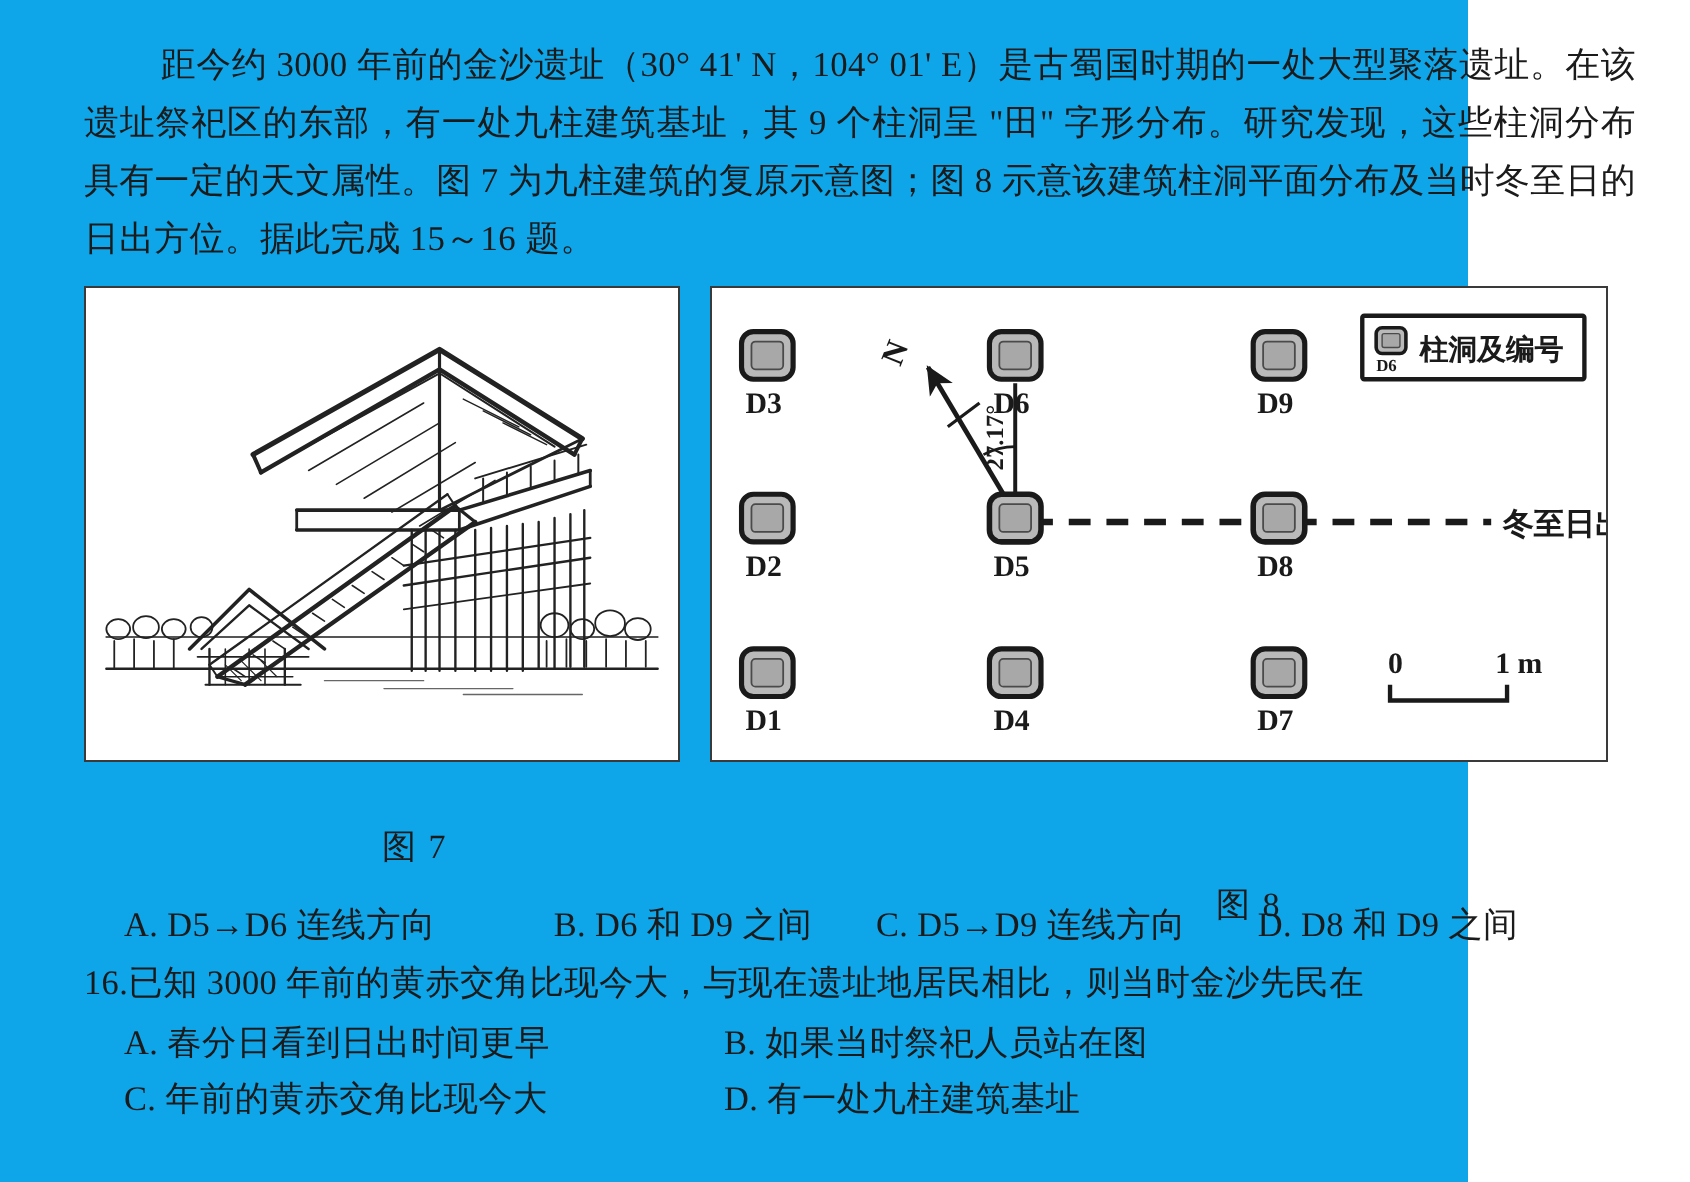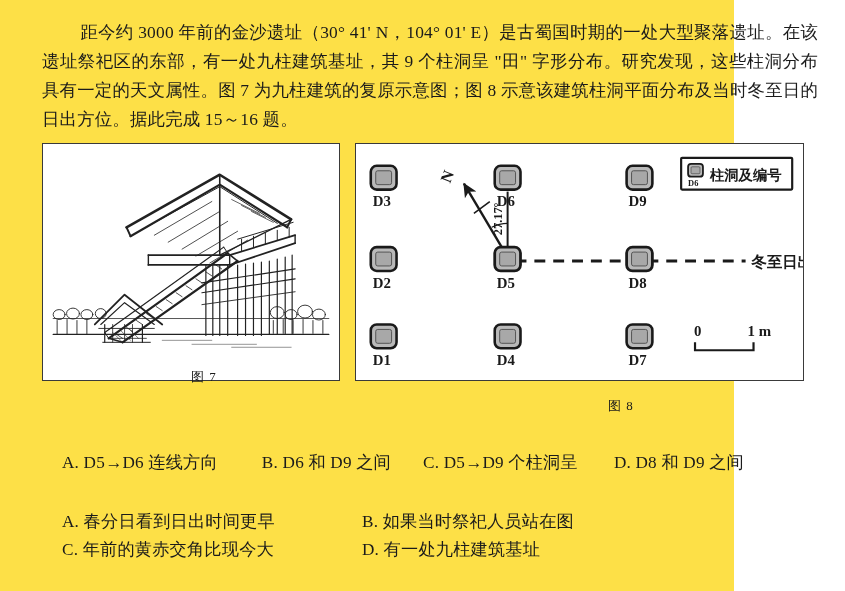--- a/index.html
+++ b/index.html
@@ -13,21 +13,21 @@
     font-family: "Liberation Serif", "DejaVu Serif", serif;
     color: #1a1a1a;
     overflow: hidden;
     position: relative;
   }
 
   #page {
     position: relative;
     width: 734px;
     height: 591px;
-    background: #fde047;
+    background: #0ea5e9;
   }
 
   
   .stem {
     position: absolute;
     left: 42px;
     top: 18px;
     width: 776px;
     font-size: 17.4px;
     line-height: 29px;
@@ -55,22 +55,22 @@
     overflow: hidden;
   }
   .figbox.left  { left: 0px;   width: 298px; height: 238px; }
   .figbox.right { left: 313px; width: 449px; height: 238px; }
 
   .fig7-svg, .fig8-svg { display: block; width: 100%; height: 100%; }
 
   
   .cap {
     position: absolute;
-    top: 368px;
-    font-size: 13px;
+    top: 412px;
+    font-size: 17px;
     color: #1b1b1b;
     letter-spacing: 1px;
   }
   .cap.c7 { left: 191px; }
   .cap.c8 { left: 608px; margin-top: 29px; }
 
   
   .q {
     position: absolute;
     left: 42px;
@@ -81,22 +81,22 @@
     letter-spacing: 0.2px;
     white-space: nowrap;
   }
   .q15       { top: 421px; }
   .q15opts   { top: 449px; left: 62px; }
   .q16       { top: 478px; }
   .q16optsA  { top: 508px; left: 62px; }
   .q16optsB  { top: 536px; left: 62px; }
 
   .opt { display: inline-block; }
-  .opt-gap-a { margin-right: 44px; }
-  .opt-gap-b { margin-right: 32px; }
+  .opt-gap-a { margin-right: 30px; }
+  .opt-gap-b { margin-right: 32px; margin-left: 29px; }
   .opt-gap-c { margin-right: 36px; }
   .opt-wide  { display: inline-block; width: 300px; }
 
   .num { font-family: "Liberation Serif", serif; }
 </style>
 </head>
 <body>
 
 <div id="page">
 
@@ -274,20 +274,21 @@
           <path d="M341 200 L341 208 L400 208 L400 200" fill="none" stroke="#1a1a1a" stroke-width="2.2"></path>
         </g>
       </svg>
     </div>
   </div>
 
   <div class="cap c7">图 7</div>
   <div class="cap c8">图 8</div>
 
 
-  <div class="q q15opts"><span class="opt opt-gap-a">A. D5→D6 连线方向</span><span class="opt opt-gap-b">B. D6 和 D9 之间</span><span class="opt opt-gap-c">C. D5→D9 个柱洞呈</span><span class="opt">D. D8 和 D9 之间</span></div>
-
+  <div class="q q15opts"><span class="opt opt-gap-a">A. D5→D6 连线方向</span><span class="opt opt-gap-b">B. D6 和 D9 之间</span><span class="opt opt-gap-c">C. D5→D9 连线方向</span><span class="opt">D. D8 和 D9 之间</span></div>
+
+  <div class="q q16"><span class="num">16.</span><span>已知 3000 年前的黄赤交角比现今大，与现在遗址地居民相比，则当时金沙先民在</span></div>
 
   <div class="q q16optsA"><span class="opt opt-wide">A. 春分日看到日出时间更早</span><span class="opt">B. 如果当时祭祀人员站在图</span></div>
 
   <div class="q q16optsB"><span class="opt opt-wide">C. 年前的黄赤交角比现今大</span><span class="opt">D. 有一处九柱建筑基址</span></div>
 
 </div>
 
 </body></html>

